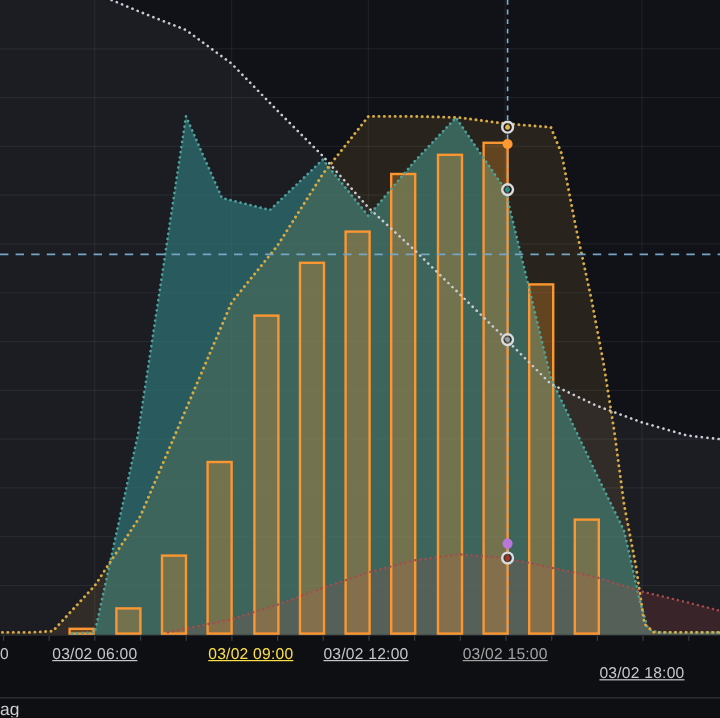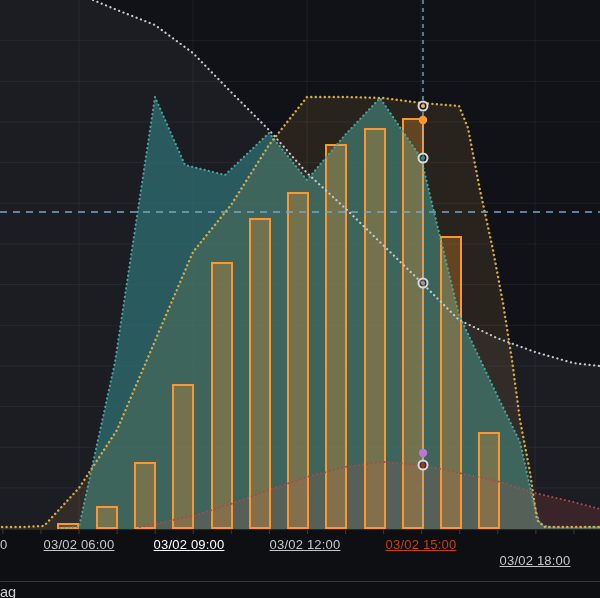--- a/index.html
+++ b/index.html
@@ -89,21 +89,21 @@
       <circle cx="423" cy="158" r="4.5" fill="rgba(15,16,20,0.55)" stroke="#DADBE0" stroke-width="2"></circle>
       <circle cx="423" cy="158" r="2.1" fill="#2F8C86"></circle>
       <circle cx="423" cy="283" r="4.5" fill="rgba(15,16,20,0.55)" stroke="#DADBE0" stroke-width="2"></circle>
       <circle cx="423" cy="283" r="2.1" fill="#9B9BA3"></circle>
       <circle cx="423" cy="453" r="4.2" fill="#B877D9"></circle>
       <circle cx="423" cy="465" r="4.5" fill="rgba(15,16,20,0.55)" stroke="#DADBE0" stroke-width="2"></circle>
       <circle cx="423" cy="465" r="2.1" fill="#B02D2A"></circle>
     </svg>
   <div id="xlabels">
       <span style="left: 22px; color: rgb(198, 199, 203);">03/02 06:00</span>
-      <span style="left: 132px; color: #ffffff;">03/02 09:00</span>
+      <span style="left: 152px; color: #fde047;">03/02 09:00</span>
       <span style="left: 248px; color: rgb(198, 199, 203);">03/02 12:00</span>
-      <span style="left: 364px; color: #c2410c;">03/02 15:00</span>
+      <span style="left: 364px; color: #a3a3a3;">03/02 15:00</span>
       <span style="left: 478px; color: rgb(198, 199, 203); margin-top: 16px;">03/02 18:00</span>
     </div>
   <span class="tick0">0</span>
   <div class="divider"></div>
   <span class="partial-text">ag</span>
 </div>
 
 </body></html>

